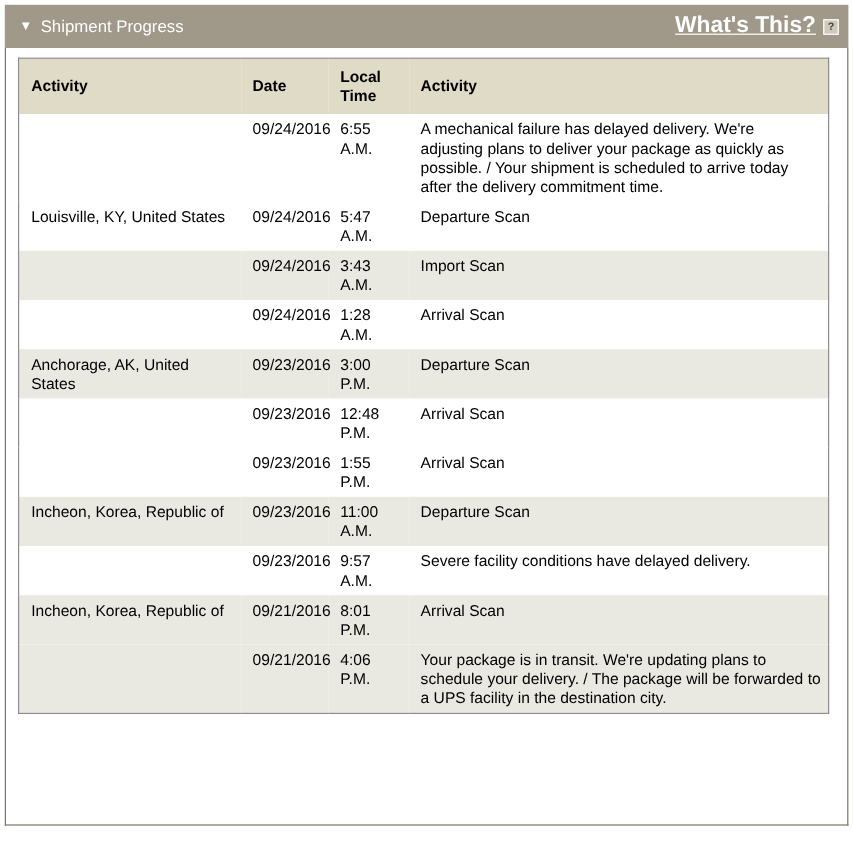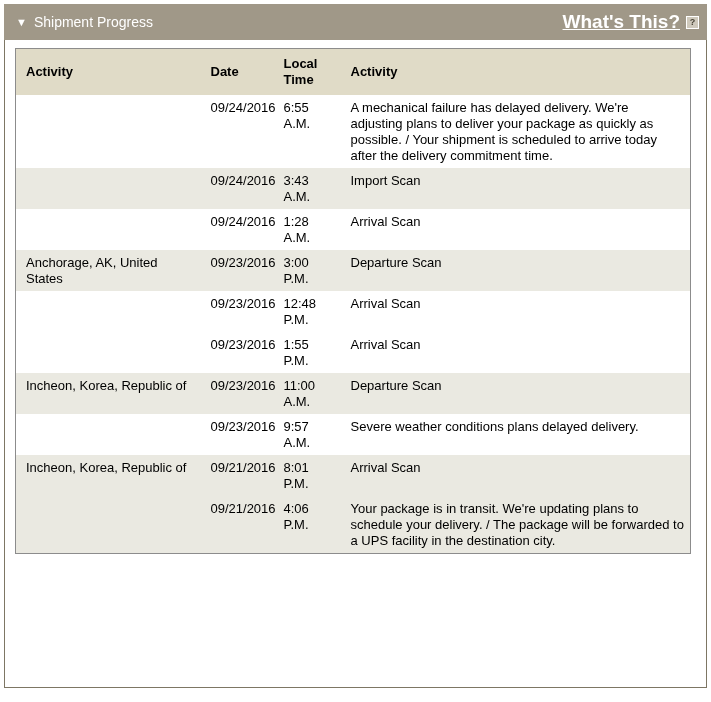--- a/index.html
+++ b/index.html
@@ -123,20 +123,26 @@
           <th>Activity</th>
         </tr>
       </thead>
       <tbody>
           <tr>
             <td></td>
             <td>09/24/2016</td>
             <td>6:55 A.M.</td>
             <td>A mechanical failure has delayed delivery. We're adjusting plans to deliver your package as quickly as possible. / Your shipment is scheduled to arrive today after the delivery commitment time.</td>
           </tr>
+          <tr>
+            <td>Louisville, KY, United States</td>
+            <td>09/24/2016</td>
+            <td>5:47 A.M.</td>
+            <td>Departure Scan</td>
+          </tr>
           <tr class="alt">
             <td></td>
             <td>09/24/2016</td>
             <td>3:43 A.M.</td>
             <td>Import Scan</td>
           </tr>
           <tr>
             <td></td>
             <td>09/24/2016</td>
             <td>1:28 A.M.</td>
@@ -163,21 +169,21 @@
           <tr class="alt">
             <td>Incheon, Korea, Republic of</td>
             <td>09/23/2016</td>
             <td>11:00 A.M.</td>
             <td>Departure Scan</td>
           </tr>
           <tr>
             <td></td>
             <td>09/23/2016</td>
             <td>9:57 A.M.</td>
-            <td>Severe weather conditions plans delayed delivery.</td>
+            <td>Severe facility conditions have delayed delivery.</td>
           </tr>
           <tr class="alt">
             <td>Incheon, Korea, Republic of</td>
             <td>09/21/2016</td>
             <td>8:01 P.M.</td>
             <td>Arrival Scan</td>
           </tr>
           <tr class="alt">
             <td></td>
             <td>09/21/2016</td>

